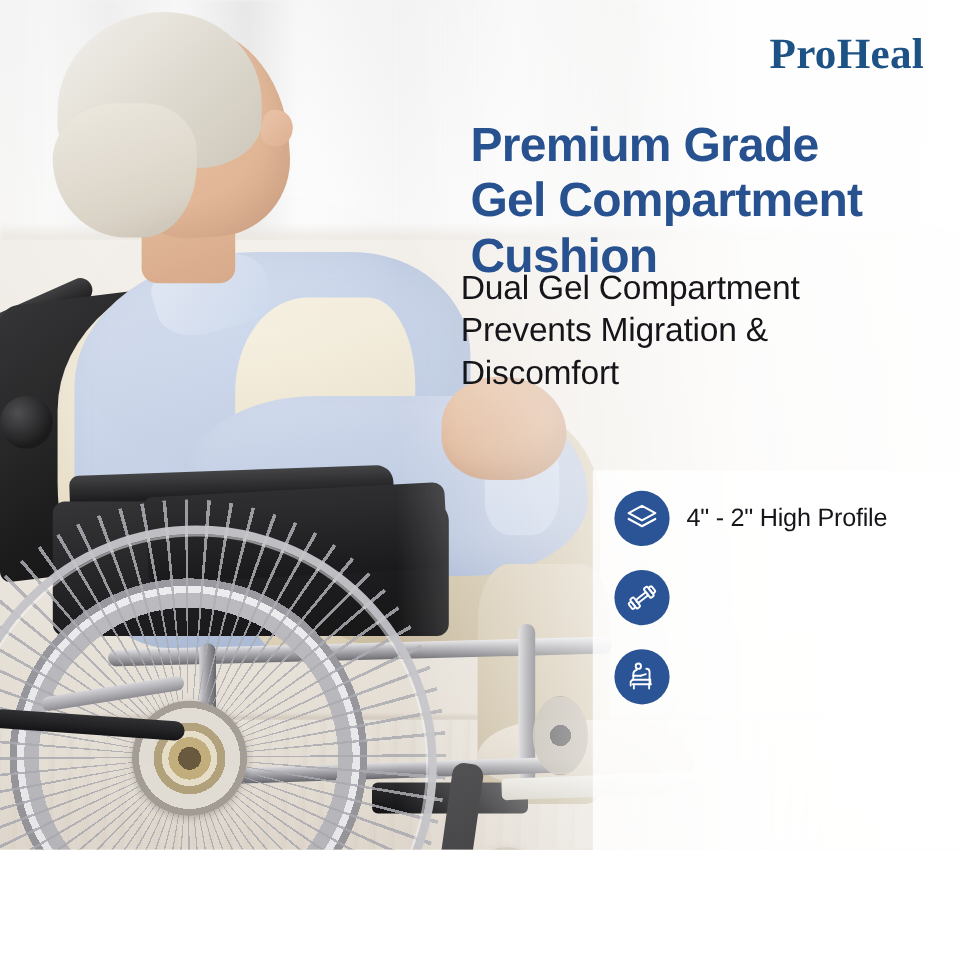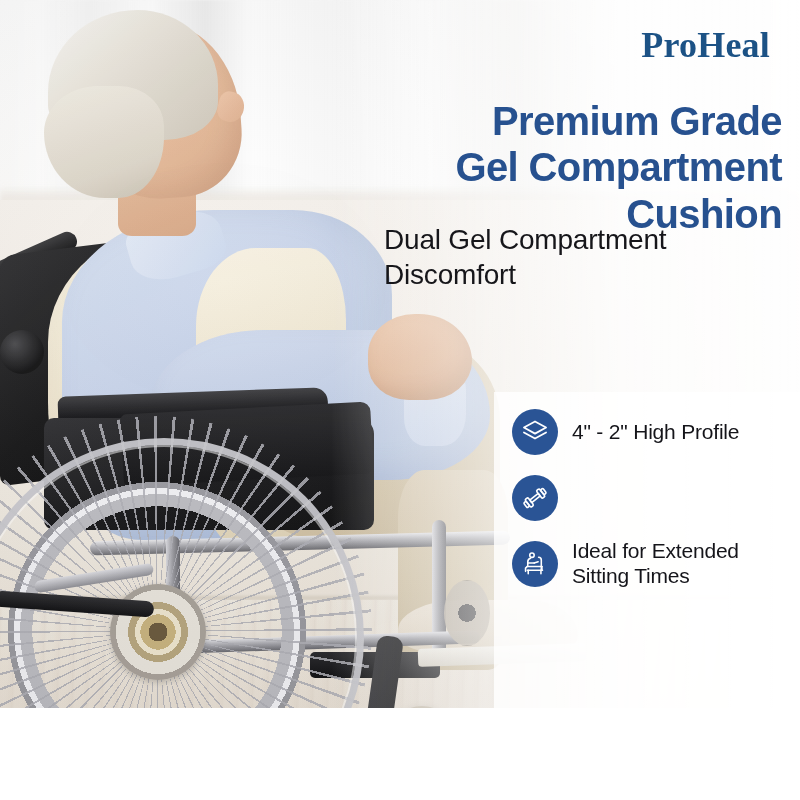--- a/index.html
+++ b/index.html
@@ -301,21 +301,21 @@
   
   .content{position:absolute;inset:0;}
   .logo{
     position:absolute;right:30px;top:24px;
     font-family:"Liberation Serif", serif;
     font-weight:700;font-size:36px;letter-spacing:.2px;
     color:#1c5285;
   }
   .headline{
     position:absolute;left:392px;top:98px;width:390px;
-    text-align:right;
+    text-align:left;
     font-weight:700;font-size:40px;line-height:1.16;
     letter-spacing:-.6px;
     color:#27518f;
   }
   .subhead{
     position:absolute;left:384px;top:222px;width:400px;
     text-align:left;
     font-weight:400;font-size:28px;line-height:1.26;
     letter-spacing:-.2px;
     color:#16161a;
@@ -411,20 +411,21 @@
 
     <div class="logo">ProHeal</div>
 
     <div class="headline">
       <div>Premium Grade</div>
       <div>Gel Compartment Cushion</div>
     </div>
 
     <div class="subhead">
       <div>Dual Gel Compartment</div>
+      <div>Prevents Migration &amp;</div>
       <div>Discomfort</div>
     </div>
 
     <div class="panel"></div>
 
     <div class="features">
 
       <div class="feat">
         <span class="badge">
           <svg width="28" height="28" viewBox="0 0 24 24" fill="none" stroke="#ffffff" stroke-width="1.5" stroke-linejoin="round" stroke-linecap="round">
@@ -459,18 +460,17 @@
             <path d="M11.3 11.2l3.4-1.1"></path>
             <path d="M15.1 6.2c1.3 0 2.3 1 2.3 2.4v8.5"></path>
             <path d="M5.3 14.1h12.6"></path>
             <path d="M5.3 14.1l-1.4 1.4v2.8"></path>
             <path d="M17.9 14.1v3.2"></path>
             <path d="M6.2 17.3v3.1"></path>
             <path d="M17.1 17.3v3.1"></path>
             <path d="M5.4 17.3h13"></path>
           </svg>
         </span>
-        <span class="feat-label">Ideal for Extended Sitting Times</span>
       </div>
 
     </div>
   </div>
 </div>
 
 </body></html>

